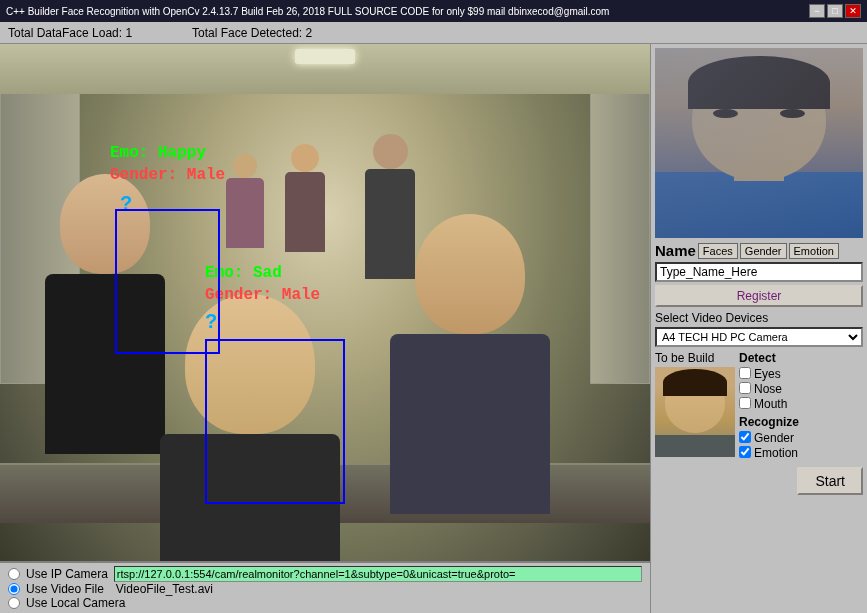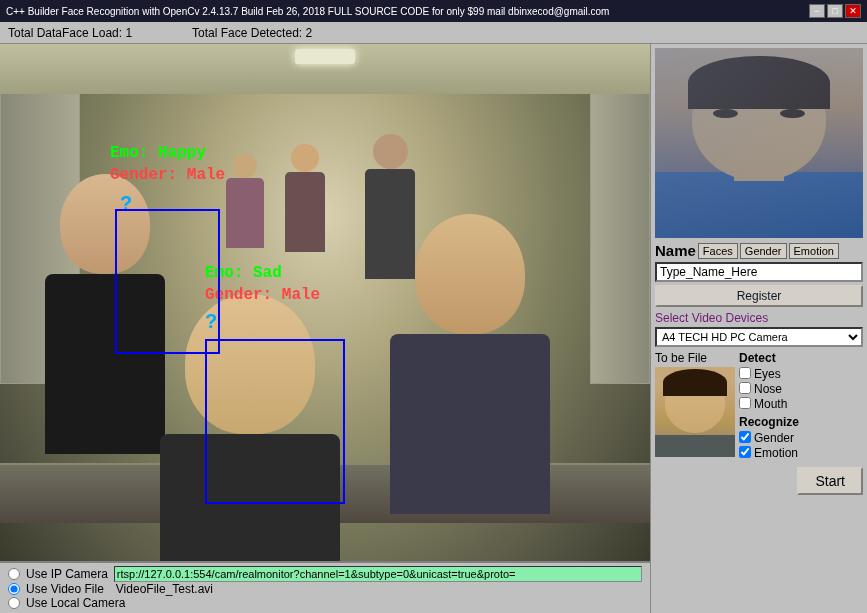--- a/index.html
+++ b/index.html
@@ -142,28 +142,28 @@
       margin-bottom: 3px;
     }
 
     .register-btn {
       width: 100%;
       border: 2px outset #d4d0c8;
       background: #d4d0c8;
       font-size: 12px;
       padding: 2px;
       cursor: pointer;
-      color: #0f172a;
+      color: #701a75;
       margin-bottom: 4px;
       text-align: center;
     }
 
     .section-label {
       font-size: 12px;
-      color: #701a75;
+      color: #000000;
       margin-bottom: 2px;
     }
 
     .device-select {
       width: 100%;
       border: 2px inset #888;
       background: white;
       font-size: 11px;
       padding: 1px;
       margin-bottom: 4px;
@@ -476,21 +476,21 @@
     <input type="text" class="text-input" value="Type_Name_Here" style="">
 
     <div class="register-btn">Register</div>
 
     <div class="section-label">Select Video Devices</div>
     <select class="device-select"><option>A4 TECH HD PC Camera</option></select>
 
     <div class="bottom-section">
 
       <div style="display:flex;flex-direction:column;align-items:flex-start;gap:2px;">
-        <span class="to-save-label">To be File</span>
+        <span class="to-save-label">To be Build</span>
         <div class="face-thumb">
           <div class="face-thumb-img">
             <div style="position:absolute;top:8%;left:12%;width:76%;height:65%;background:linear-gradient(180deg,#d8b880,#c8a870);border-radius:48% 48% 50% 50%;"></div>
             <div style="position:absolute;top:2%;left:10%;width:80%;height:30%;background:#2a1808;border-radius:50% 50% 0 0;"></div>
             <div style="position:absolute;bottom:0;left:0;right:0;height:25%;background:#505858;"></div>
           </div>
         </div>
       </div>
 
       <div class="detect-options">

